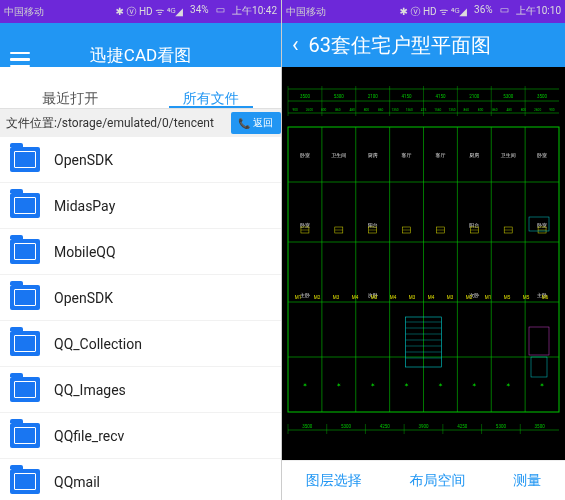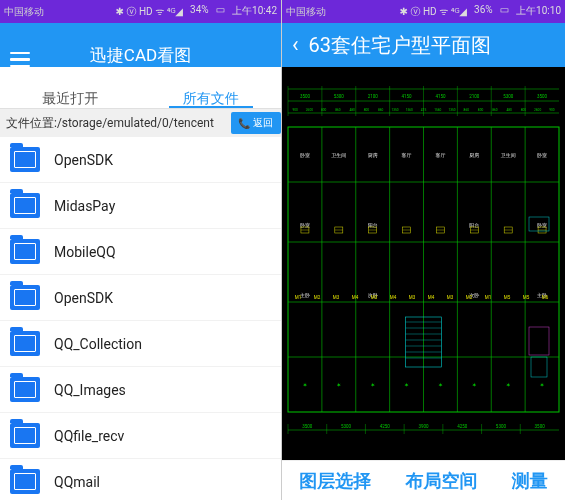--- a/index.html
+++ b/index.html
@@ -181,23 +181,22 @@
   .bottom-actions {
     height: 40px;
     background: #fff;
     display: flex;
     align-items: center;
     justify-content: space-around;
     border-top: 1px solid #eee;
   }
   .bottom-action {
     color: #2196f3;
-    font-size: 18px;
+    font-size: 14px;
     cursor: pointer;
-    font-weight: bold;
   }
 </style>
 </head>
 <body>
 
 <div class="phone phone-left">
   <div class="status-bar">
     <span class="status-carrier">中国移动</span>
     <div class="status-right">
       <span>✱ ⓥ HD ᯤ ⁴ᴳ◢</span>

